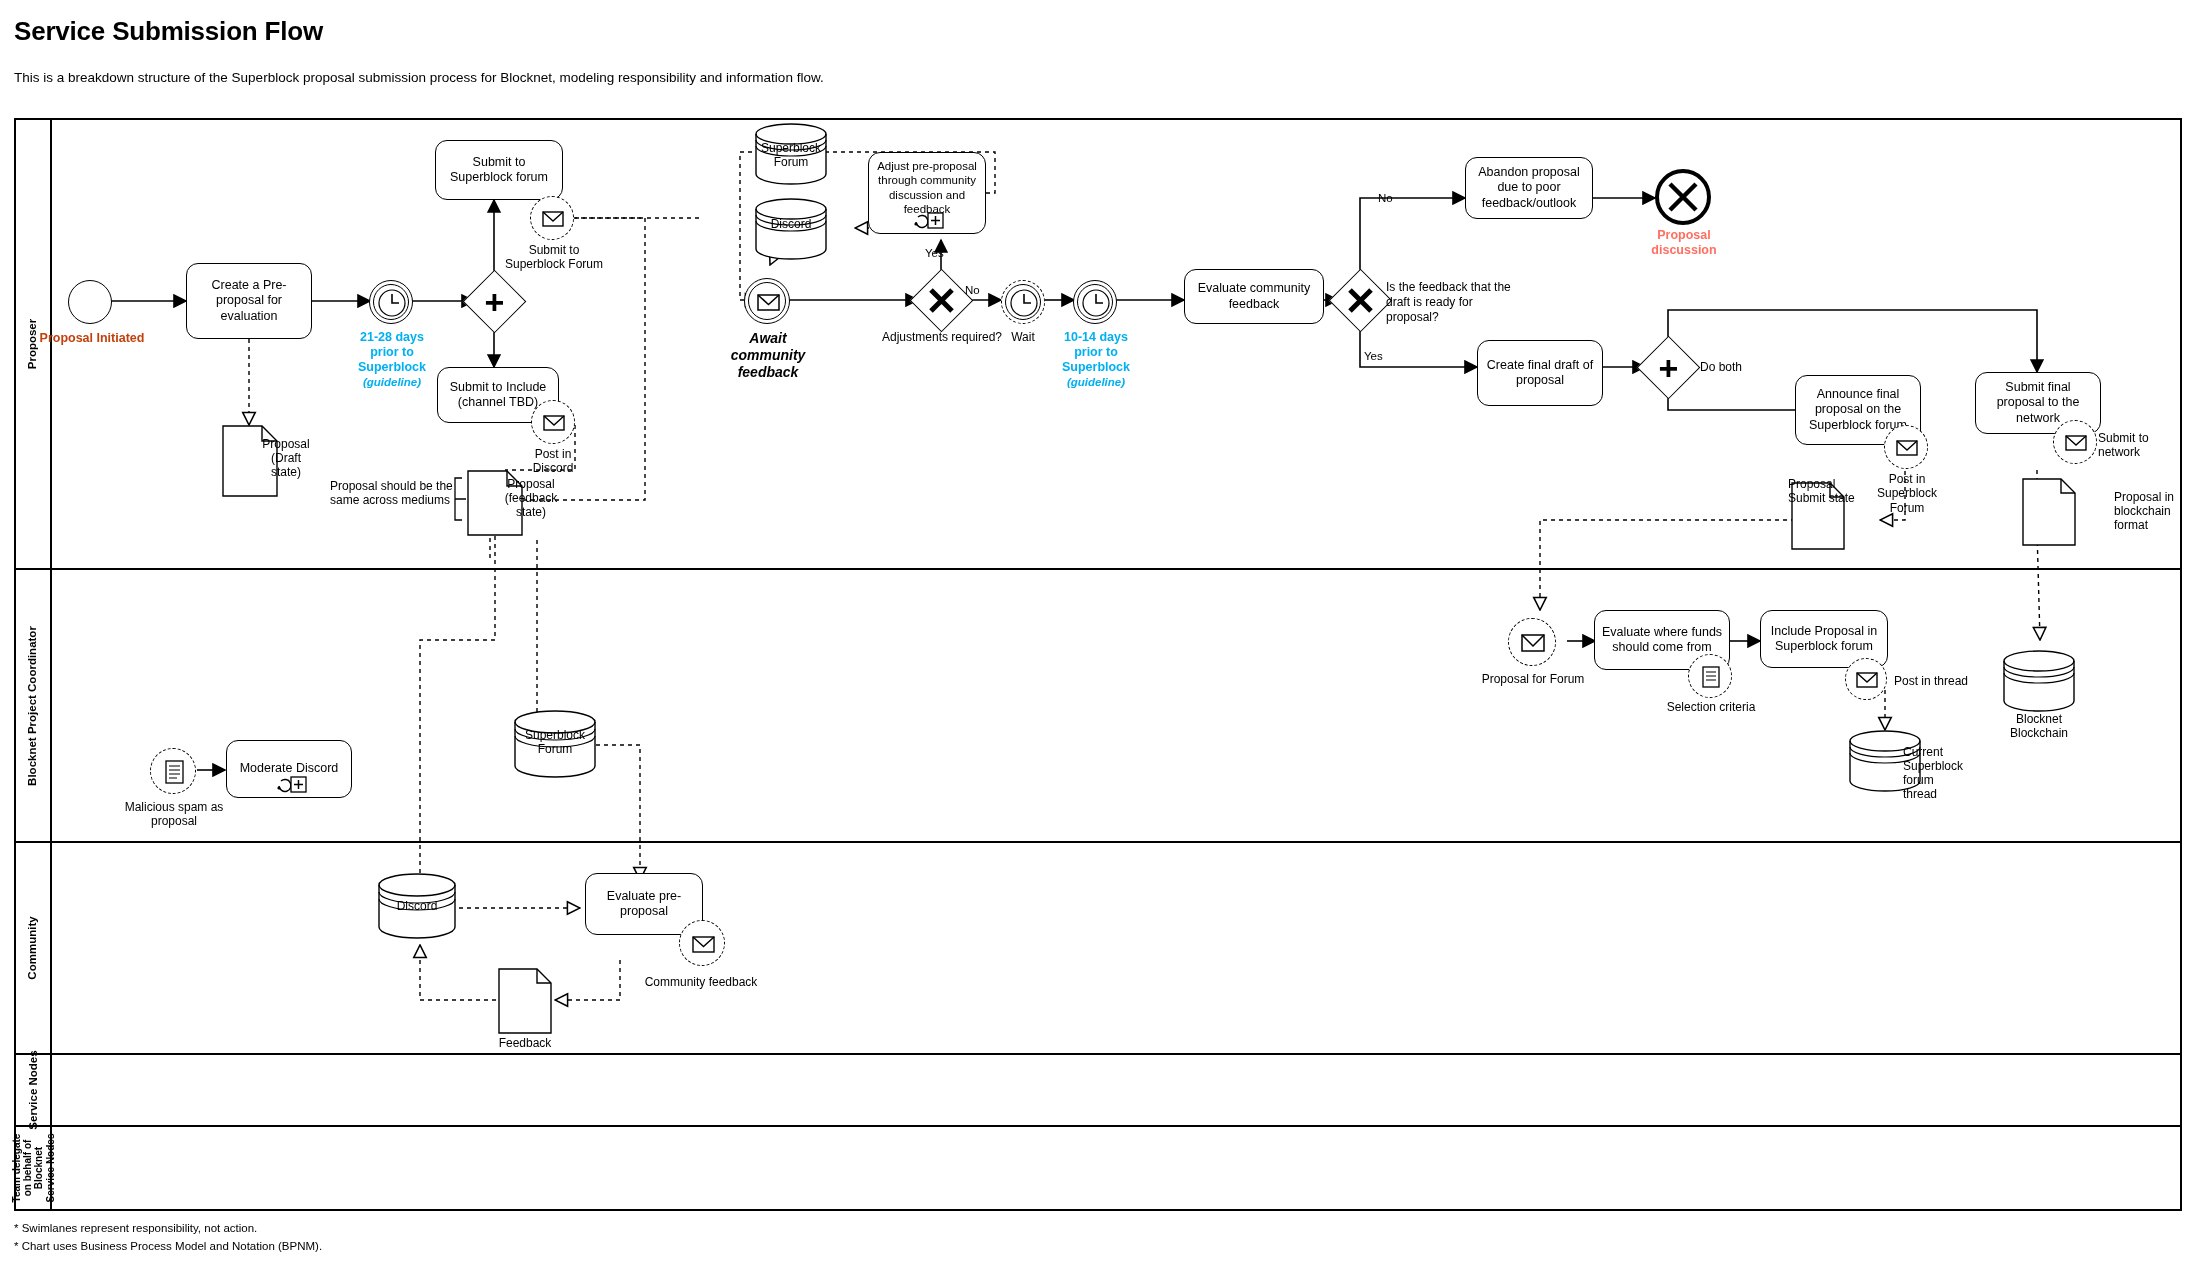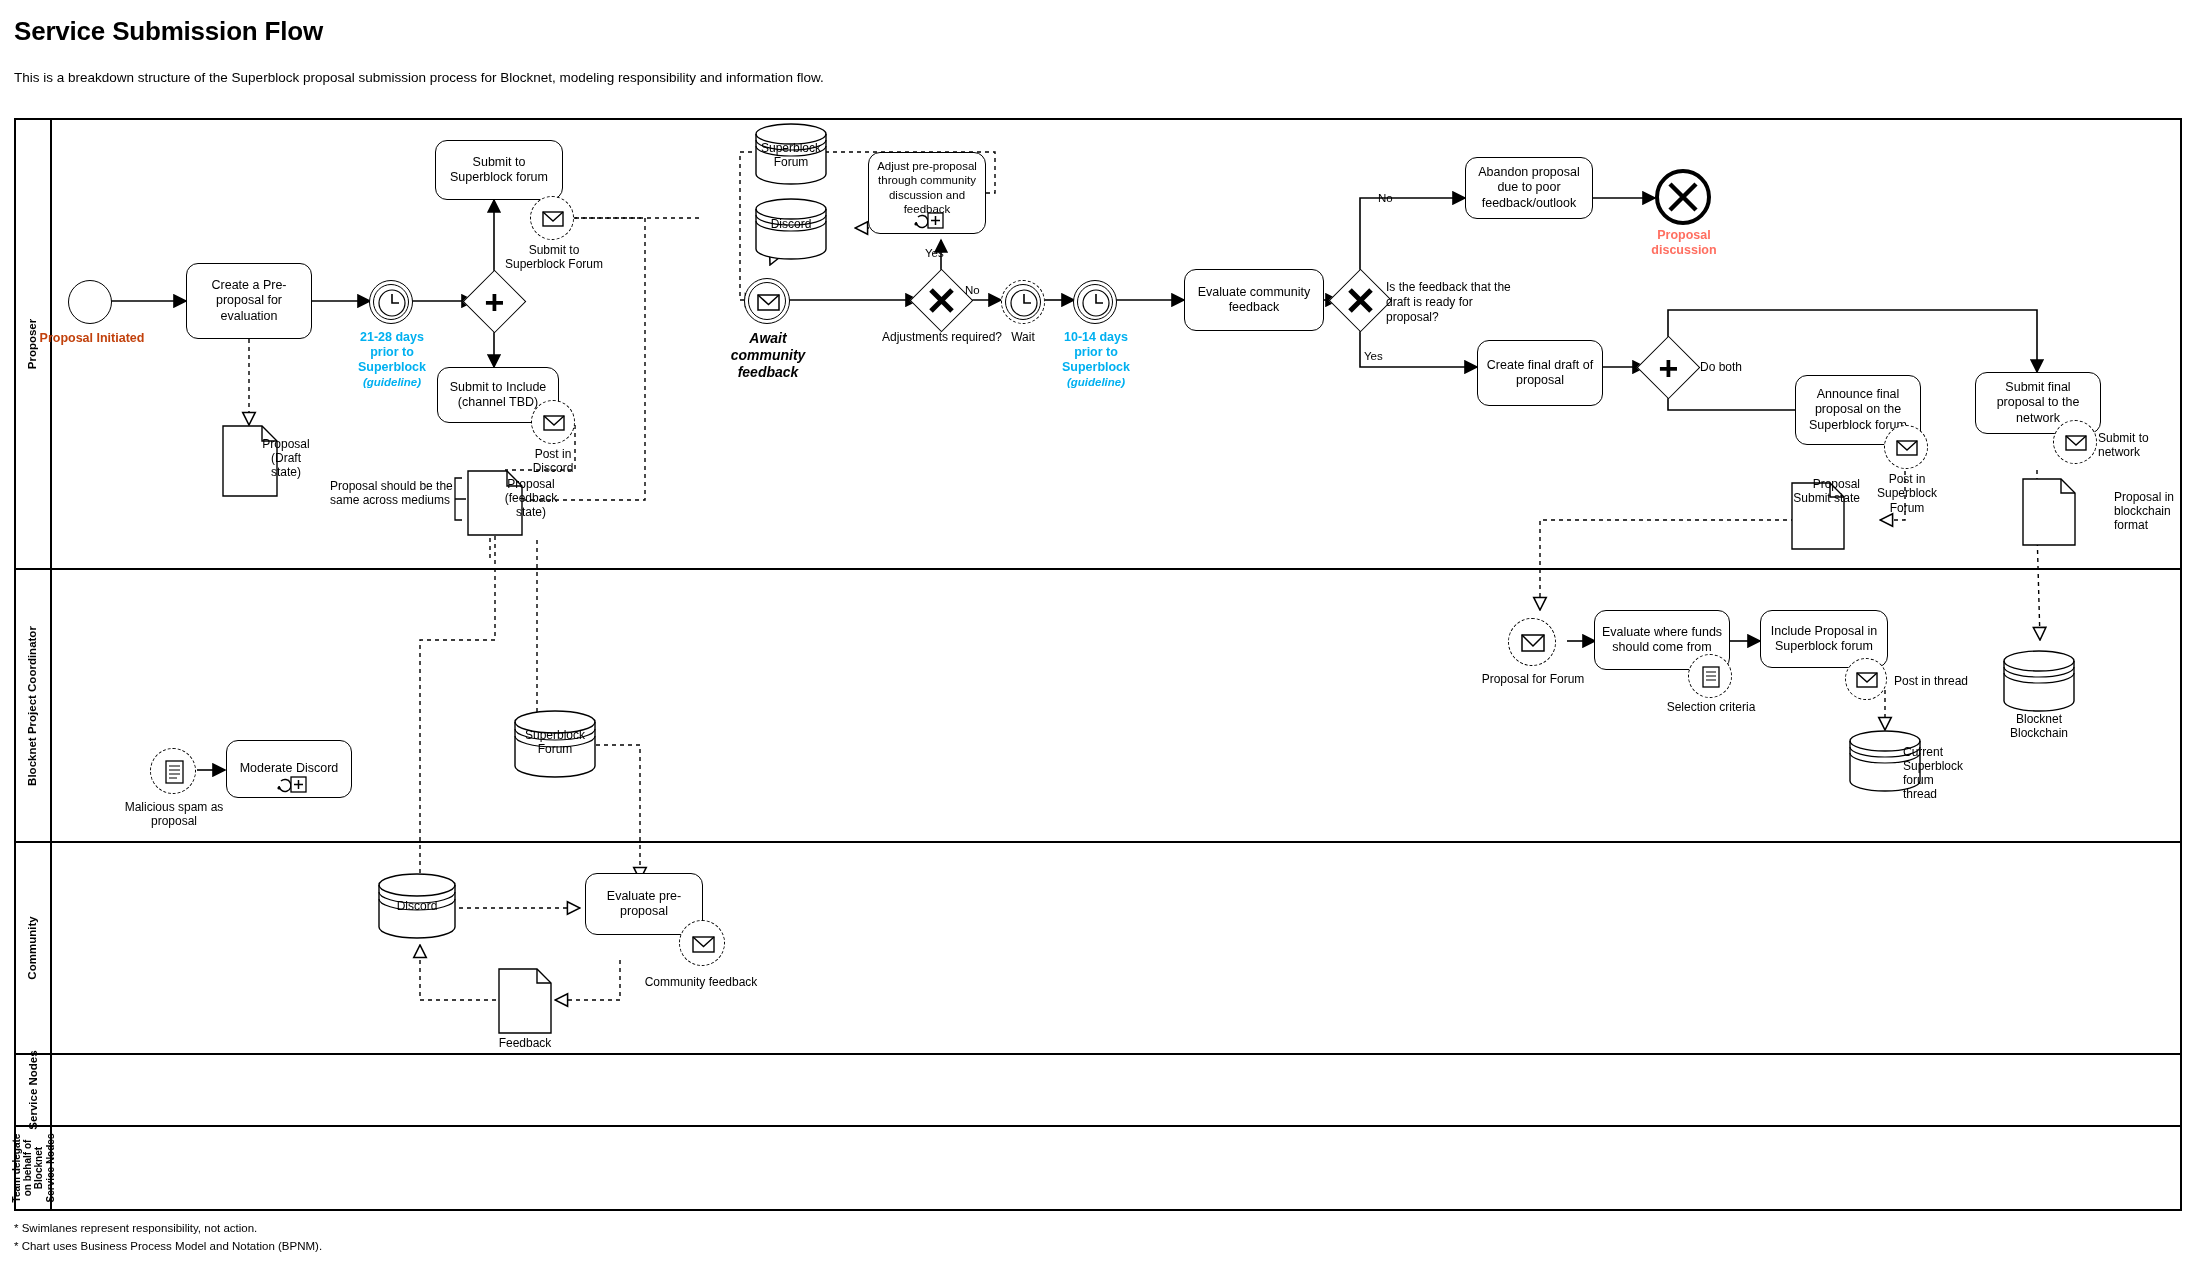--- a/index.html
+++ b/index.html
@@ -335,21 +335,21 @@
       <path d="M22,13 L22,22 L29,22" stroke="#000" stroke-width="1.6" fill="none"></path>
     </svg>
   </div>
   <div class="lbl cy" style="left:1036px;top:330px;width:120px;">
     <span>10-14 days</span><br>
     <span>prior to</span><br>
     <span>Superblock</span><br>
     <i>(guideline)</i>
   </div>
 
-  <div class="task" style="left:1184px;top:269px;width:140px;height:62px;">
+  <div class="task" style="left:1184px;top:269px;width:140px;height:55px;">
     <span>Evaluate community feedback</span>
   </div>
 
   <div class="gw" style="left:1338px;top:278px;width:45px;height:45px;"></div>
   <div class="gwglyph" style="left:1338px;top:278px;width:45px;height:45px;">
     <svg width="45" height="45" viewBox="0 0 45 45">
         <path d="M12,12 L33,33 M33,12 L12,33" stroke="#000" stroke-width="5"></path>
       </svg>
   </div>
   <div class="lbl" style="left:1386px;top:280px;width:132px;line-height:1.25;">Is the feedback that the draft is ready for proposal?</div>
@@ -385,21 +385,21 @@
     </svg>
   </div>
   <div class="lbl c" style="left:1872px;top:472px;width:70px;">Post in Superblock Forum</div>
 
   <div class="doc" style="left:1791px;top:482px;width:54px;height:68px;">
     <svg width="54" height="68" viewBox="0 0 54 68">
       <path d="M1,1 L39,1 L53,15 L53,67 L1,67 Z" fill="#fff" stroke="#000" stroke-width="1.4"></path>
       <path d="M39,1 L39,15 L53,15" fill="none" stroke="#000" stroke-width="1.4"></path>
     </svg>
   </div>
-  <div class="doclbl" style="left:1752px;top:477px;width:72px;text-align:right;">Proposal Submit state</div>
+  <div class="doclbl" style="left:1752px;top:477px;width:72px;text-align:left;">Proposal Submit state</div>
 
   <div class="task" style="left:1975px;top:372px;width:126px;height:62px;">
     <span>Submit final proposal to the network</span>
   </div>
   <div class="ev msgbnd" style="left:2053px;top:420px;width:44px;height:44px;">
     <svg width="44" height="44" viewBox="0 0 44 44" style="position:absolute;left:0;top:0;">
       <rect x="12" y="15" width="20" height="14" fill="#fff" stroke="#000" stroke-width="1.4"></rect>
       <path d="M12,15 L22,24 L32,15" fill="none" stroke="#000" stroke-width="1.4"></path>
     </svg>
   </div>

